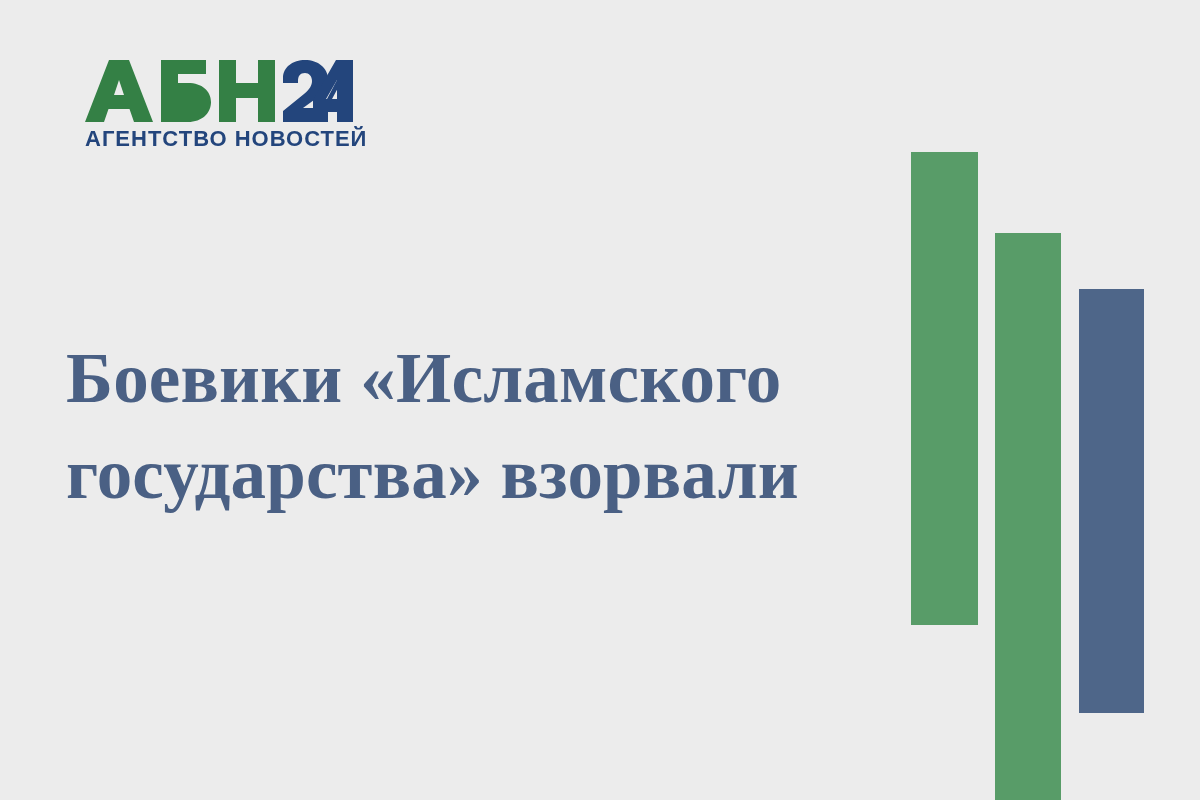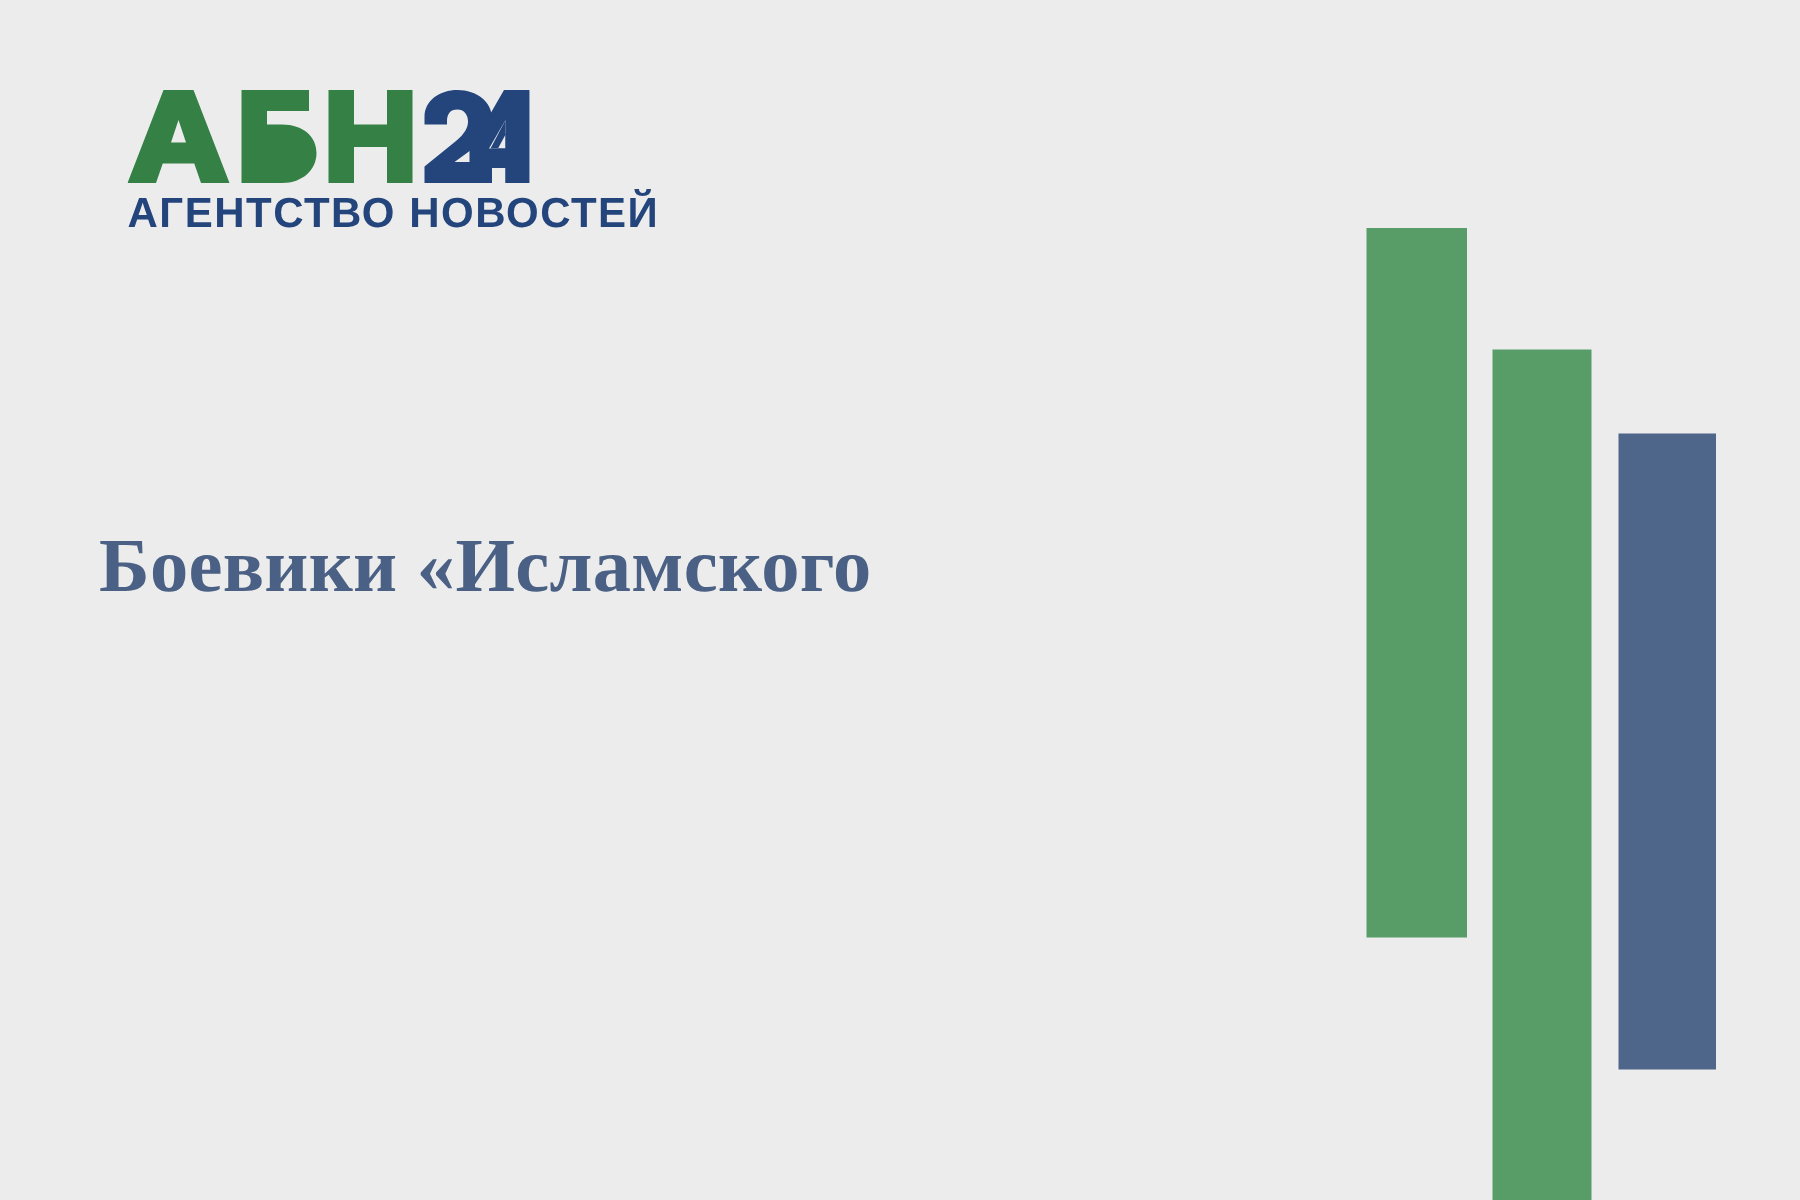--- a/index.html
+++ b/index.html
@@ -52,38 +52,38 @@
   #logo-mark {
     display: block;
     width: 268px;
     height: 62px;
   }
 
   #logo-tagline {
     display: block;
     margin-top: 6px;
     font-family: "Liberation Sans", sans-serif;
-    font-size: 28px;
+    font-size: 22px;
     font-weight: 700;
     letter-spacing: 1.0px;
     color: #23457c;
     white-space: nowrap;
     line-height: 1;
   }
 
   
   #headline {
     position: absolute;
     left: 66px;
     top: 330px;
     width: 790px;
     margin: 0;
     font-family: "Liberation Serif", "DejaVu Serif", serif;
     font-weight: 700;
-    font-size: 51px;
+    font-size: 71px;
     line-height: 96px;
     color: #4a6084;
     letter-spacing: 0.2px;
   }
 
   #headline .hl-line {
     display: block;
     white-space: nowrap;
   }
 </style>
@@ -123,15 +123,16 @@
       <path d="M268 0 L251 0 L228 40 L228 52 L252 52 L252 62 L268 62 L268 52
                L268 52 L268 39 L268 39 Z
                M252 39 L241 39 L252 20 Z" fill="#23457c"></path>
     </svg>
 
     <span id="logo-tagline" style="color: rgb(35, 69, 124);">АГЕНТСТВО НОВОСТЕЙ</span>
   </div>
 
   <h1 id="headline" style="color: rgb(74, 96, 132);">
     <span class="hl-line">Боевики «Исламского</span>
+    <span class="hl-line">государства» взорвали</span>
   </h1>
 
 </div>
 
 </body></html>

